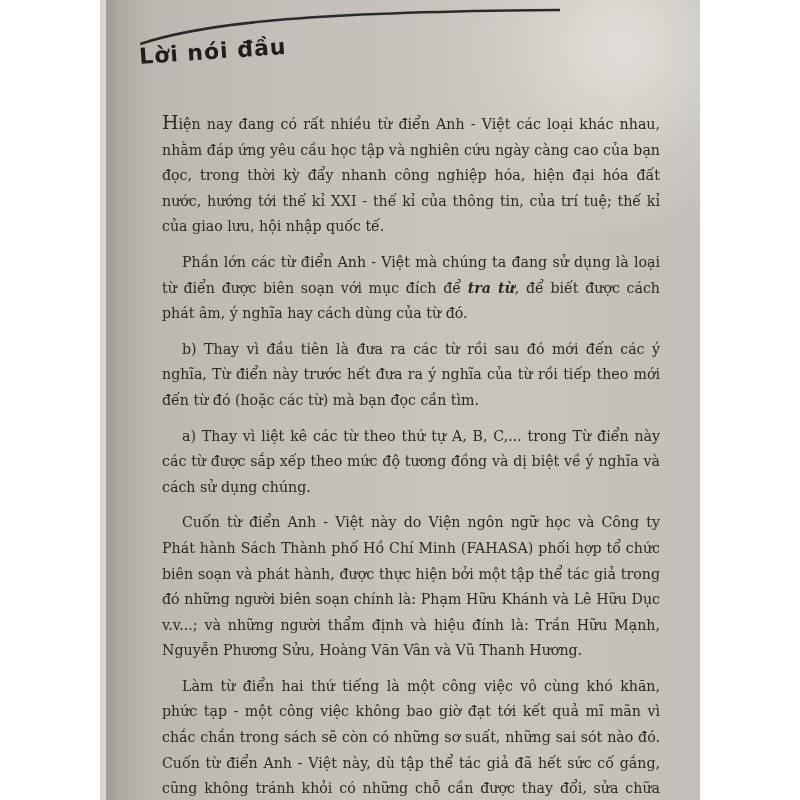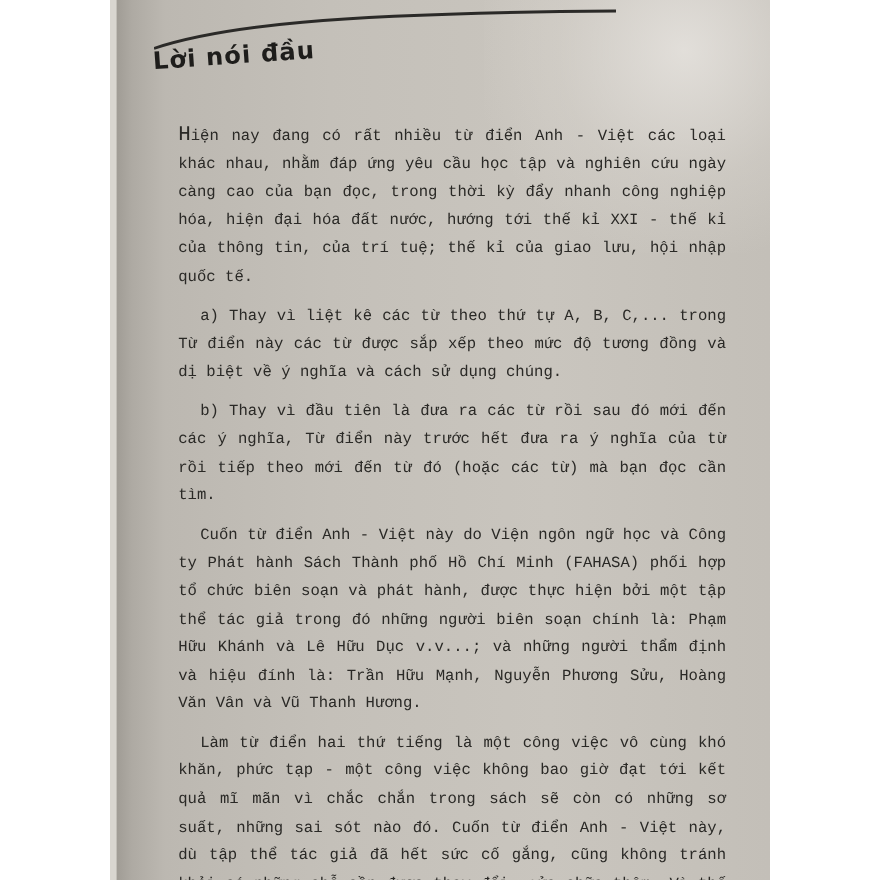--- a/index.html
+++ b/index.html
@@ -25,41 +25,42 @@
     position:absolute; left:40px; top:44px;
     font-family:"DejaVu Sans", sans-serif; font-weight:bold; font-size:22px;
     color:#1e1d1b; letter-spacing:1px;
     transform: rotate(-4deg); transform-origin:left bottom;
   }
   .body-text {
     position:absolute; left:62px; top:110px; width:498px;
     font-family:"DejaVu Serif", serif; font-size:14.2px; line-height:25.6px;
     color:#2a2926; text-align:justify;
   }
-  .para { margin:0 0 10px 0; text-indent:20px;font-family:Liberation Mono, monospace; }
+  .para { margin:0 0 10px 0; text-indent:20px; }
   .para.first { text-indent:0; }
   .dropcap { font-size:19px; }
   .em { font-weight:bold; font-style:italic; }
 </style>
 </head>
 <body>
 
 <div class="page">
   <svg class="rule" viewBox="0 0 420 80" width="420" height="80">
     <path d="M0,44 C60,24 160,12 420,10" stroke="#2b2a28" stroke-width="2.6" fill="none"></path>
   </svg>
 
   <div class="title">Lời nói đầu</div>
 
   <div class="body-text">
     <p class="para first"><span class="dropcap">H</span><span>iện nay đang có rất nhiều từ điển Anh - Việt các loại khác nhau, nhằm đáp ứng yêu cầu học tập và nghiên cứu ngày càng cao của bạn đọc, trong thời kỳ đẩy nhanh công nghiệp hóa, hiện đại hóa đất nước, hướng tới thế kỉ XXI - thế kỉ của thông tin, của trí tuệ; thế kỉ của giao lưu, hội nhập quốc tế.</span></p>
 
+    <p class="para"><span>Phần lớn các từ điển Anh - Việt mà chúng ta đang sử dụng là loại từ điển được biên soạn với mục đích để </span><span class="em">tra từ</span><span>, để biết được cách phát âm, ý nghĩa hay cách dùng của từ đó.</span></p>
 
 
+    <p class="para">b) Thay vì đầu tiên là đưa ra các từ rồi sau đó mới đến các ý nghĩa, Từ điển này trước hết đưa ra ý nghĩa của từ rồi tiếp theo mới đến từ đó (hoặc các từ) mà bạn đọc cần tìm.</p>
+
     <p class="para">a) Thay vì liệt kê các từ theo thứ tự A, B, C,... trong Từ điển này các từ được sắp xếp theo mức độ tương đồng và dị biệt về ý nghĩa và cách sử dụng chúng.</p>
-
-    <p class="para">b) Thay vì đầu tiên là đưa ra các từ rồi sau đó mới đến các ý nghĩa, Từ điển này trước hết đưa ra ý nghĩa của từ rồi tiếp theo mới đến từ đó (hoặc các từ) mà bạn đọc cần tìm.</p>
 
     <p class="para">Cuốn từ điển Anh - Việt này do Viện ngôn ngữ học và Công ty Phát hành Sách Thành phố Hồ Chí Minh (FAHASA) phối hợp tổ chức biên soạn và phát hành, được thực hiện bởi một tập thể tác giả trong đó những người biên soạn chính là: Phạm Hữu Khánh và Lê Hữu Dục v.v...; và những người thẩm định và hiệu đính là: Trần Hữu Mạnh, Nguyễn Phương Sửu, Hoàng Văn Vân và Vũ Thanh Hương.</p>
 
     <p class="para">Làm từ điển hai thứ tiếng là một công việc vô cùng khó khăn, phức tạp - một công việc không bao giờ đạt tới kết quả mĩ mãn vì chắc chắn trong sách sẽ còn có những sơ suất, những sai sót nào đó. Cuốn từ điển Anh - Việt này, dù tập thể tác giả đã hết sức cố gắng, cũng không tránh khỏi có những chỗ cần được thay đổi, sửa chữa thêm. Vì thế rất mong Quý bạn đọc gần xa vui lòng góp ý, chỉ bảo cho, để cuốn sách được tốt hơn trong những lần tái bản sau.</p>
   </div>
 </div>
 
 </body></html>

